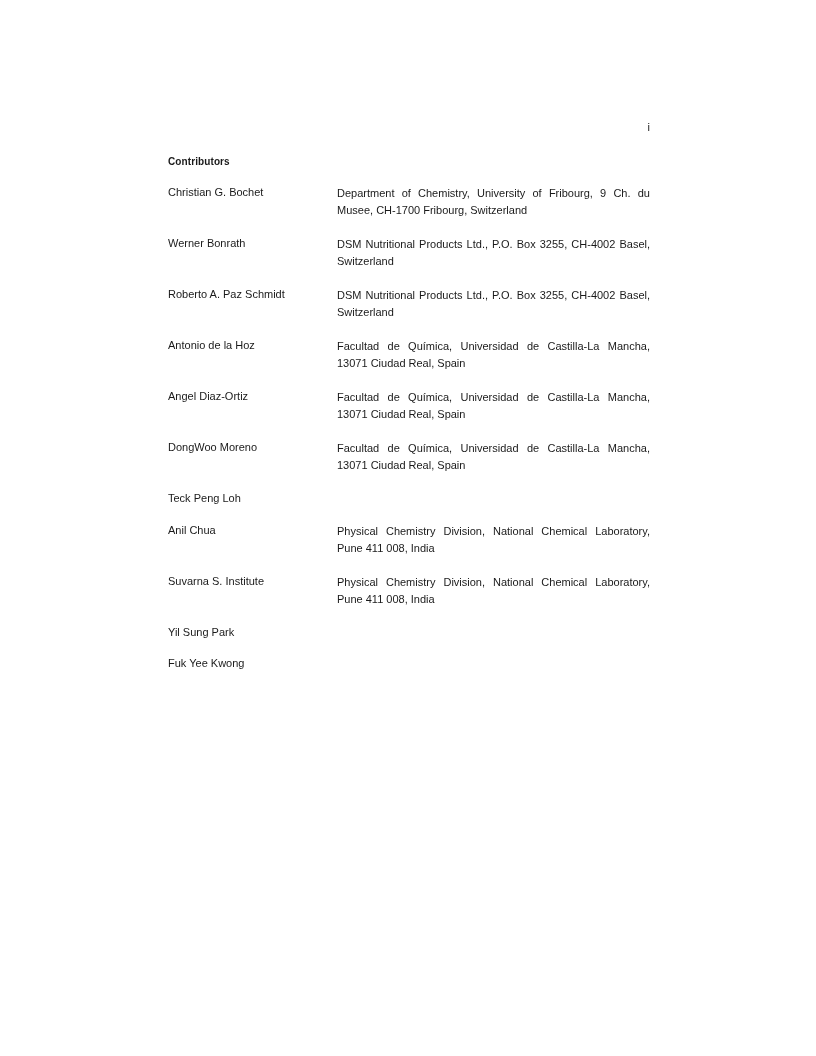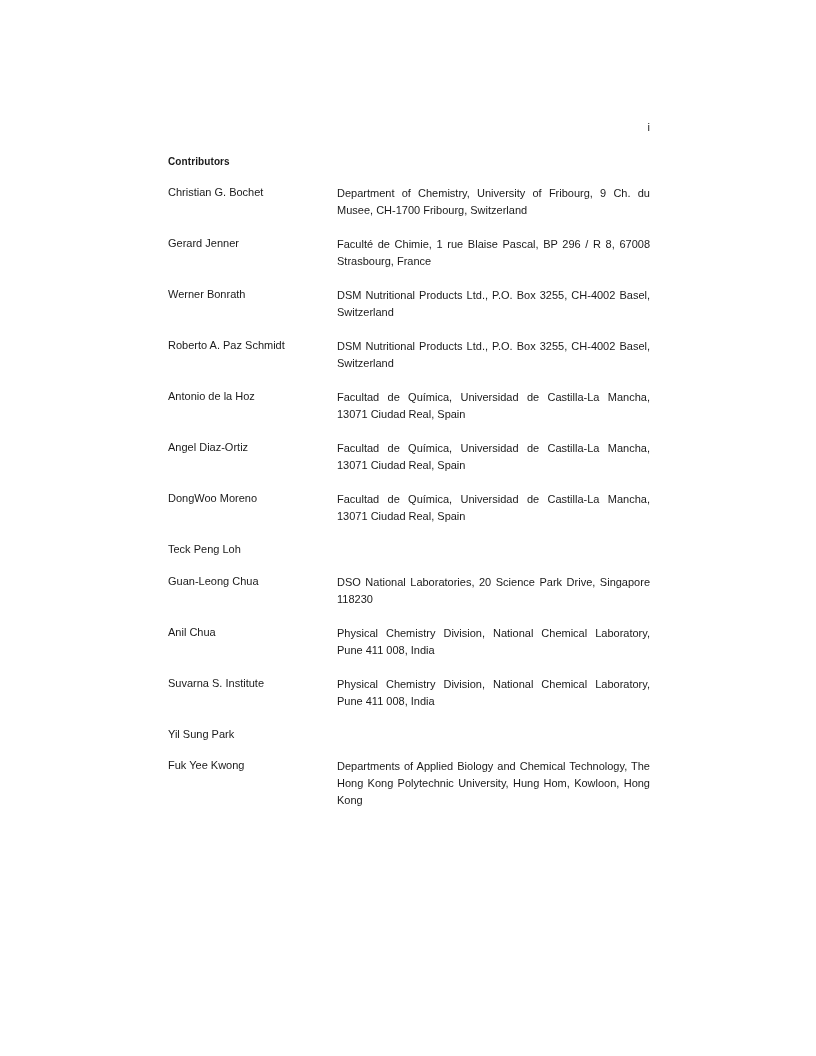--- a/index.html
+++ b/index.html
@@ -65,24 +65,20 @@
 <div class="page-number">i</div>
 
 <h1 class="page-title">Contributors</h1>
 
 <div class="contributors-list">
   <div class="row">
     <div class="col-name">Christian G. Bochet</div>
     <div class="col-affiliation">Department of Chemistry, University of Fribourg, 9 Ch. du Musee, CH-1700 Fribourg, Switzerland</div>
   </div>
 
-  <div class="row">
-    <div class="col-name">Gerard Jenner</div>
-    <div class="col-affiliation">Faculté de Chimie, 1 rue Blaise Pascal, BP 296 / R 8, 67008 Strasbourg, France</div>
-  </div>
 
   <div class="row">
     <div class="col-name">Werner Bonrath</div>
     <div class="col-affiliation">DSM Nutritional Products Ltd., P.O. Box 3255, CH-4002 Basel, Switzerland</div>
   </div>
 
   <div class="row">
     <div class="col-name">Roberto A. Paz Schmidt</div>
     <div class="col-affiliation">DSM Nutritional Products Ltd., P.O. Box 3255, CH-4002 Basel, Switzerland</div>
   </div>
@@ -99,37 +95,32 @@
 
   <div class="row">
     <div class="col-name">DongWoo Moreno</div>
     <div class="col-affiliation">Facultad de Química, Universidad de Castilla-La Mancha, 13071 Ciudad Real, Spain</div>
   </div>
 
   <div class="row">
     <div class="col-name">Teck Peng Loh</div>
   </div>
 
-  <div class="row">
-    <div class="col-name">Guan-Leong Chua</div>
-    <div class="col-affiliation">DSO National Laboratories, 20 Science Park Drive, Singapore 118230</div>
-  </div>
 
   <div class="row">
     <div class="col-name">Anil Chua</div>
     <div class="col-affiliation">Physical Chemistry Division, National Chemical Laboratory, Pune 411 008, India</div>
   </div>
 
   <div class="row">
     <div class="col-name">Suvarna S. Institute</div>
     <div class="col-affiliation">Physical Chemistry Division, National Chemical Laboratory, Pune 411 008, India</div>
   </div>
 
 
   <div class="row">
     <div class="col-name">Yil Sung Park</div>
   </div>
 
   <div class="row">
     <div class="col-name">Fuk Yee Kwong</div>
-    <div class="col-affiliation">Departments of Applied Biology and Chemical Technology, The Hong Kong Polytechnic University, Hung Hom, Kowloon, Hong Kong</div>
   </div>
 </div>
 
 </body></html>

